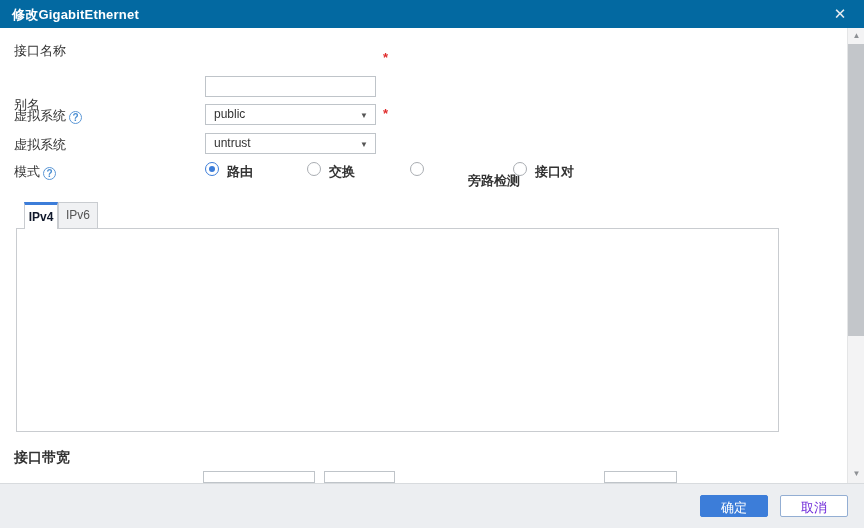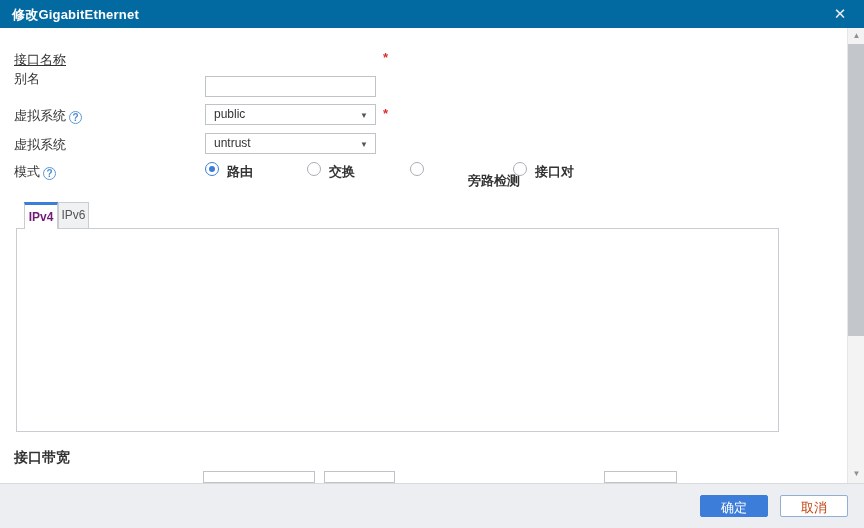--- a/index.html
+++ b/index.html
@@ -30,64 +30,64 @@
   
   .radio { position:absolute; width:14px; height:14px; border:1px solid #a9adb2; border-radius:50%; background:#fff; cursor:pointer; }
   .radio.sel { border-color:#3c7dd9; }
   .radio.sel::after { content:""; position:absolute; left:3px; top:3px; width:6px; height:6px;
                       border-radius:50%; background:#3c7dd9; }
   .rlabel { position:absolute; font-size:13px; color:#333; white-space:nowrap;font-weight:bold; }
 
   
   .tab { position:absolute; top:202px; height:27px; line-height:25px; text-align:center; font-size:12px;
          border:1px solid #c9ccd0; background:#f0f1f3; color:#555; cursor:pointer; z-index:3; }
-  .tab.active { background:#fff; color:#701a75; font-weight:bold; border-top:3px solid #3c7dd9; border-bottom:none; }
+  .tab.active { background:#fff; color:#0f172a; font-weight:bold; border-top:3px solid #3c7dd9; border-bottom:none; }
   .panel { position:absolute; left:16px; top:228px; width:763px; height:204px; border:1px solid #c9ccd0; background:#fff; z-index:1; }
 
   .ta { position:absolute; border:1px solid #bfc4c9; background:#fff; font-size:12px; color:#333;
         padding:3px 6px; resize:none; font-family:inherit; outline:none; overflow:hidden; }
   .hint { position:absolute; font-size:12px; color:#3d3d3d; line-height:16px; white-space:nowrap; }
 
   .chk { position:absolute; width:13px; height:13px; border:1px solid #9b9fa4; background:#fff; cursor:pointer; }
   .chklbl { position:absolute; font-size:13px; font-weight:bold; color:#333; }
 
   .sechead { position:absolute; font-size:14px; font-weight:bold; color:#333; }
   .partial { position:absolute; border:1px solid #bfc4c9; background:#fff; }
 
   
   .footer { position:absolute; left:0; top:483px; width:864px; height:45px; background:#eceef1;
             border-top:1px solid #d8dbde; z-index:4; }
   .btn { position:absolute; top:11px; width:68px; height:22px; font-size:13px; text-align:center;
          line-height:23px; border-radius:2px; cursor:pointer; }
   .btn.primary { background:#3c7dd9; color:#fff; border:1px solid #3c7dd9; }
-  .btn.plain { background:#fff; color:#c2410c; border:1px solid #93aed3; }
+  .btn.plain { background:#fff; color:#6d28d9; border:1px solid #93aed3; }
 
   
   .sb-track { position:absolute; left:847px; top:28px; width:17px; height:455px; background:#f3f3f4;
               border-left:1px solid #e4e5e6; z-index:2; }
   .sb-arrow { position:absolute; left:0; width:17px; height:15px; font-size:8px; color:#8d9094;
               text-align:center; line-height:15px; cursor:pointer; }
   .sb-up { top:0; }
   .sb-down { bottom:2px; }
   .sb-thumb { position:absolute; left:0; top:16px; width:17px; height:292px; background:#c3c6ca; cursor:grab; }
 </style>
 </head>
 <body>
 
 <div class="dialog">
 
   <div class="titlebar">
     <span class="ttl">修改GigabitEthernet</span>
     <span class="close">✕</span>
   </div>
 
-  <span class="lbl" style="left:14px; top:51px;text-decoration:underline;">接口名称</span>
+  <span class="lbl" style="left:14px; top:42px;">接口名称</span>
   <span class="req" style="left:383px; top:50px;">*</span>
 
-  <span class="lbl" style="left:14px; top:70px;">别名</span>
+  <span class="lbl" style="left:14px; top:96px;">别名</span>
   <input class="inp" style="left: 205px; top: 76px; width: 171px; height: 21px;" value="">
 
   <span class="lbl" style="left:14px; top:107px;"><span>虚拟系统</span><span class="help">?</span></span>
   <div class="selbox" style="left:205px; top:104px; width:171px; height:21px;">
     <span class="sval">public</span>
     <span class="arr">▼</span>
   </div>
   <span class="req" style="left:383px; top:106px;">*</span>
 
   <span class="lbl" style="left:14px; top:136px;">虚拟系统</span>
@@ -100,21 +100,21 @@
   <span class="radio sel" style="left:205px; top:162px;"></span>
   <span class="rlabel" style="left:227px; top:163px;">路由</span>
   <span class="radio" style="left:307px; top:162px;"></span>
   <span class="rlabel" style="left:329px; top:163px;">交换</span>
   <span class="radio" style="left:410px; top:162px;"></span>
   <span class="rlabel" style="left:432px; top:172px;margin-left:36px;">旁路检测</span>
   <span class="radio" style="left:513px; top:162px;"></span>
   <span class="rlabel" style="left:535px; top:163px;">接口对</span>
 
   <div class="tab active" style="left:24px; width:34px;">IPv4</div>
-  <div class="tab" style="left:58px; width:31px;">IPv6</div>
+  <div class="tab" style="left:58px; width:40px;">IPv6</div>
 
   <div class="panel"></div>
 
   <span class="lbl" style="left:35px; top:237px;">连接类型</span>
   <span class="radio sel" style="left:205px; top:236px;"></span>
   <span class="rlabel" style="left:227px; top:237px;">静态IP</span>
   <span class="radio" style="left:307px; top:236px;"></span>
   <span class="rlabel" style="left:329px; top:237px;">DHCP</span>
   <span class="radio" style="left:402px; top:236px;"></span>
   <span class="rlabel" style="left:424px; top:237px;">PPPoE</span>

